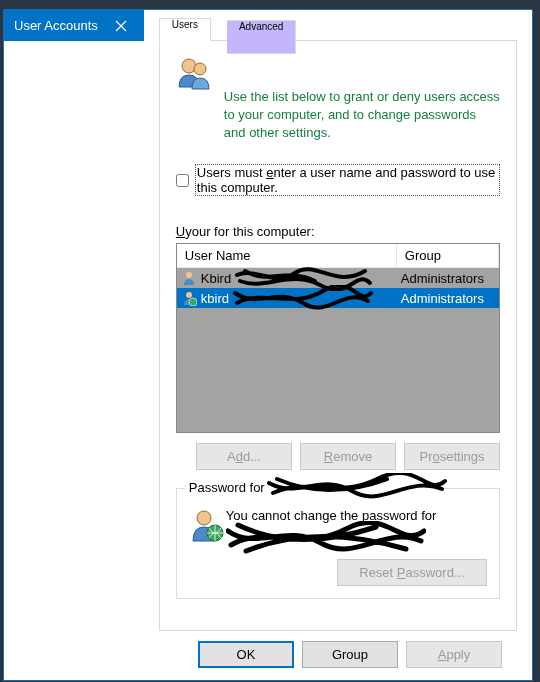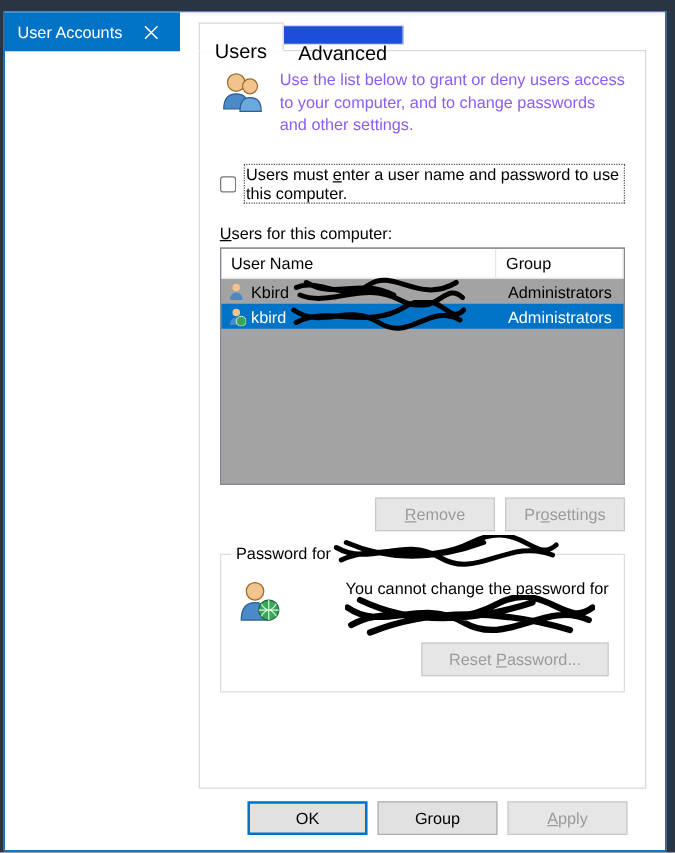--- a/index.html
+++ b/index.html
@@ -52,34 +52,34 @@
 
   .tabstrip {
     display: flex;
     height: 23px;
     position: relative;
     z-index: 2;
   }
   .tab {
     border: 1px solid #d9d9d9;
     background: #fff;
-    padding: 14px 12px 0 12px;
-    font-size: 16px;
-    margin-right: 0;
+    padding: 0 12px 0 12px;
+    font-size: 10px;
+    margin-right: 16px;
     position: relative;
   }
   .tab.active {
     border-bottom: 1px solid #fff;
     background: #fff;
     z-index: 3;
   }
   .tab.inactive {
-    background: #1d4ed8;
+    background: #c4b5fd;
     margin-top: 2px;
-    height: 14px;
+    height: 34px;
     border-left: none;
   }
   .tabpage {
     border: 1px solid #d9d9d9;
     margin-top: -1px;
     flex: 1;
     padding: 14px 16px 14px 16px;
     display: flex;
     flex-direction: column;
   }
@@ -90,27 +90,28 @@
     margin-bottom: 22px;
   }
   .intro .icon-holder {
     width: 36px;
     height: 36px;
     flex-shrink: 0;
   }
   .intro .txt {
     font-size: 13px;
     line-height: 18px;
-    color: #8b5cf6;
+    color: #15803d;
+    margin-top: 33px;
   }
 
   .check-row {
     display: flex;
     align-items: center;
-    margin-bottom: 16px;
+    margin-bottom: 28px;
   }
   .check-row input {
     width: 15px;
     height: 15px;
     margin-right: 6px;
   }
   .check-row label {
     font-size: 13px;
     border: 1px dotted #555;
     padding: 0 1px;
@@ -141,21 +142,21 @@
     border-right: 1px solid #e5e5e5;
   }
   .col-name { width: 220px; }
   .col-group { flex: 1; }
   .lv-row {
     display: flex;
     align-items: center;
     height: 20px;
     font-size: 13px;
   }
-  .lv-row .cell { padding: 0 4px 0 4px; text-align: center; }
+  .lv-row .cell { padding: 0 4px 0 4px; }
   .lv-row .cell.name { width: 220px; display: flex; align-items: center; gap: 4px; }
   .lv-row .cell.group { flex: 1; }
   .lv-row.selected {
     background: #0173c7;
     color: #fff;
   }
   .row-icon {
     width: 16px; height: 16px; flex-shrink: 0;
     display:inline-flex; align-items:center; justify-content:center;
   }
@@ -204,22 +205,21 @@
     left: 8px;
     background: #fff;
     padding: 0 4px;
     font-size: 13px;
     display: flex;
     align-items: center;
     gap: 2px;
   }
   .pw-body {
     display: flex;
-    gap: 20px;
-    justify-content: space-between;
+    gap: 1px;
   }
   .pw-icon { width: 36px; height:36px; flex-shrink:0; }
   .pw-text { font-size: 13px; line-height: 18px; }
   .pw-btn-row {
     display: flex;
     justify-content: flex-end;
     margin-top: 12px;
   }
 
   .bottom-btns {
@@ -272,21 +272,21 @@
       </div>
 
       <div class="check-row">
         <input type="checkbox" style="">
         <label>
           <span>Users must </span><u>e</u><span>nter a user name and password to use this computer.</span>
         </label>
       </div>
 
       <div class="list-label">
-        <u>U</u><span>sers for this computer:</span>
+        <u>U</u><span>your for this computer:</span>
       </div>
 
       <div class="listview">
         <div class="lv-head">
           <div class="col col-name">User Name</div>
           <div class="col col-group">Group</div>
         </div>
         <div class="lv-row">
           <div class="cell name">
             <span class="row-icon">
@@ -318,20 +318,23 @@
               <svg width="140" height="26" viewBox="0 0 140 26">
                   <path d="M2 8 C 25 24, 45 2, 70 18 S 110 2, 135 16 M4 18 C 30 4, 60 24, 90 6 S 125 22, 138 8" stroke="#000" stroke-width="4" fill="none" stroke-linecap="round"></path>
                 </svg>
             </span>
           </div>
           <div class="cell group">Administrators</div>
         </div>
       </div>
 
       <div class="btn-row">
+        <div class="btn disabled">
+          <span><span>A</span><u>d</u><span>d...</span></span>
+        </div>
         <div class="btn disabled">
           <span><u>R</u><span>emove</span></span>
         </div>
         <div class="btn disabled">
           <span><span>Pr</span><u>o</u><span>settings</span></span>
         </div>
       </div>
 
       <div class="group-box">
         <div class="legend">

